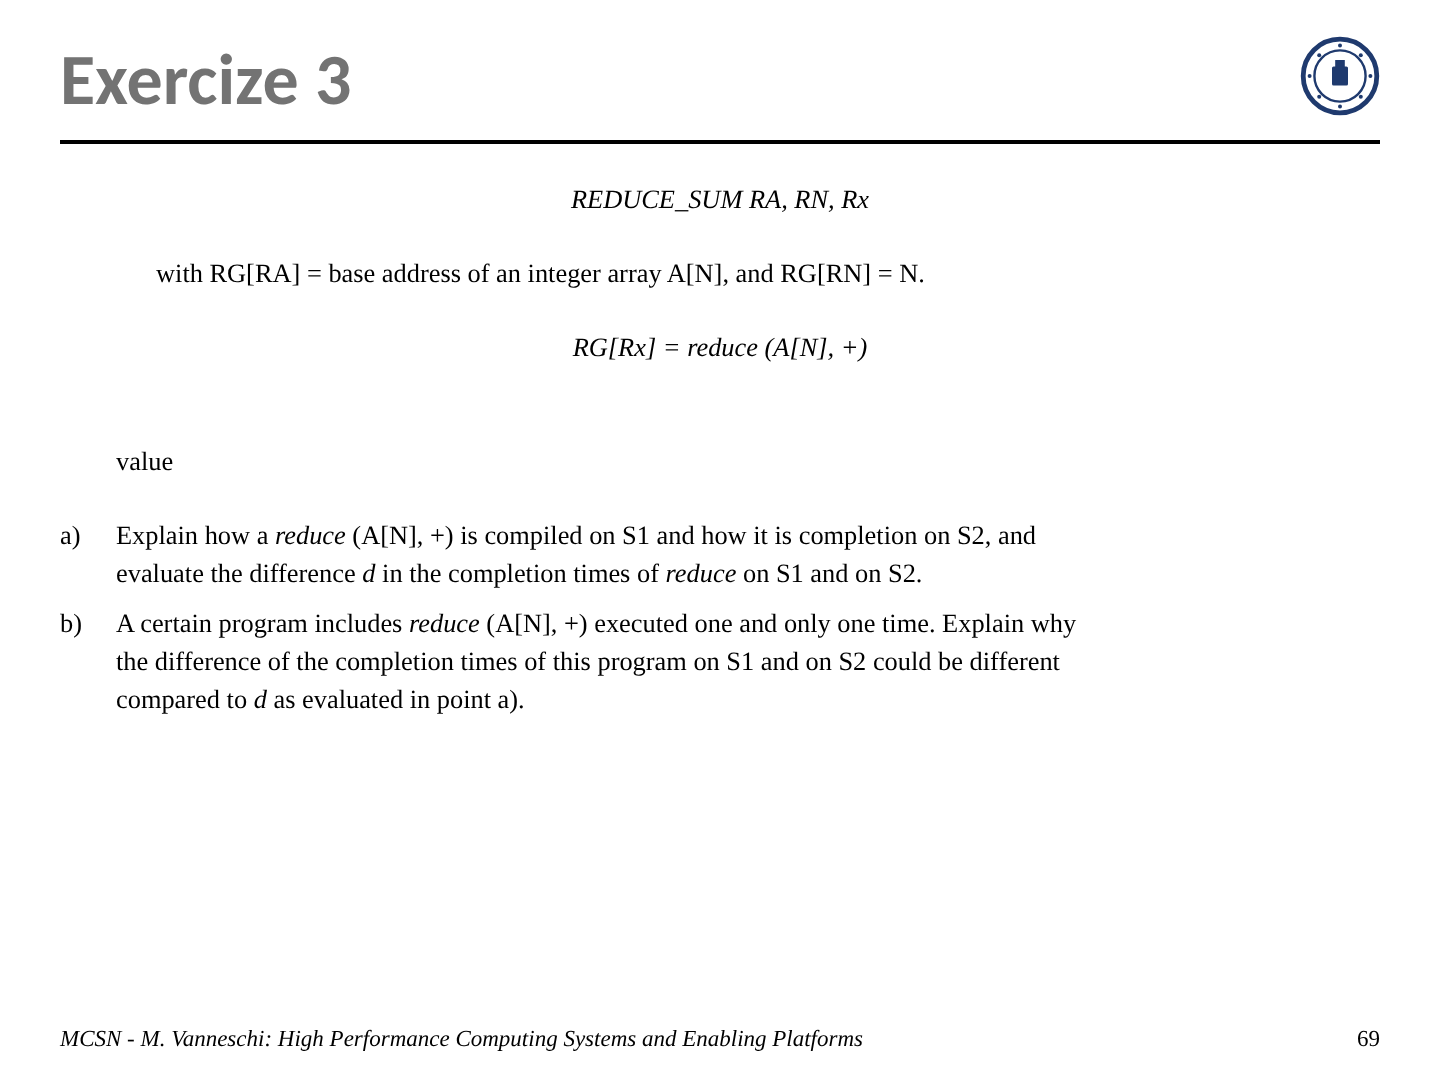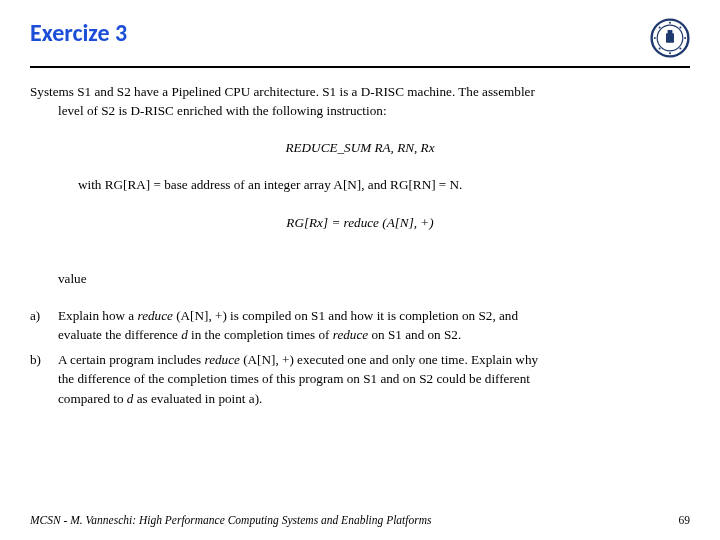--- a/index.html
+++ b/index.html
@@ -20,23 +20,23 @@
   .header {
     display: flex;
     justify-content: space-between;
     align-items: flex-start;
     border-bottom: 2px solid #000;
     padding-bottom: 8px;
     margin-bottom: 14px;
   }
   .title {
     font-family: Calibri, 'Segoe UI', Arial, sans-serif;
-    font-size: 24px;
+    font-size: 36px;
     font-weight: 700;
-    color: #1d4ed8;
+    color: #737373;
   }
   .seal {
     width: 40px;
     height: 40px;
   }
   .seal svg { width: 100%; height: 100%; }
   .body {
     font-size: 13.2px;
     line-height: 1.45;
   }
@@ -100,24 +100,20 @@
           <circle cx="24" cy="76" r="2.5"></circle>
             <circle cx="76" cy="76" r="2.5"></circle>
           <rect x="40" y="38" width="20" height="24" rx="2"></rect>
           <rect x="44" y="30" width="12" height="10"></rect>
         </g>
       </svg>
     </div>
   </div>
 
   <div class="body">
-    <div>
-      <span>Systems S1 and S2 have a Pipelined CPU architecture. S1 is a D-RISC machine. The assembler</span><br>
-      <span class="hang" style="display:inline-block">level of S2 is D-RISC enriched with the following instruction:</span>
-    </div>
     <div class="center italic mt6">REDUCE_SUM   RA, RN, Rx</div>
     <div class="mt6" style="padding-left:48px">with RG[RA] = base address of an integer array A[N], and RG[RN] = N.</div>
     <div class="center italic mt6">RG[Rx] = reduce (A[N], +)</div>
     <div class="mt6">
       <br>
       <span class="hang" style="display:inline-block">value</span>
     </div>
 
     <div class="questions">
       <div class="q">

